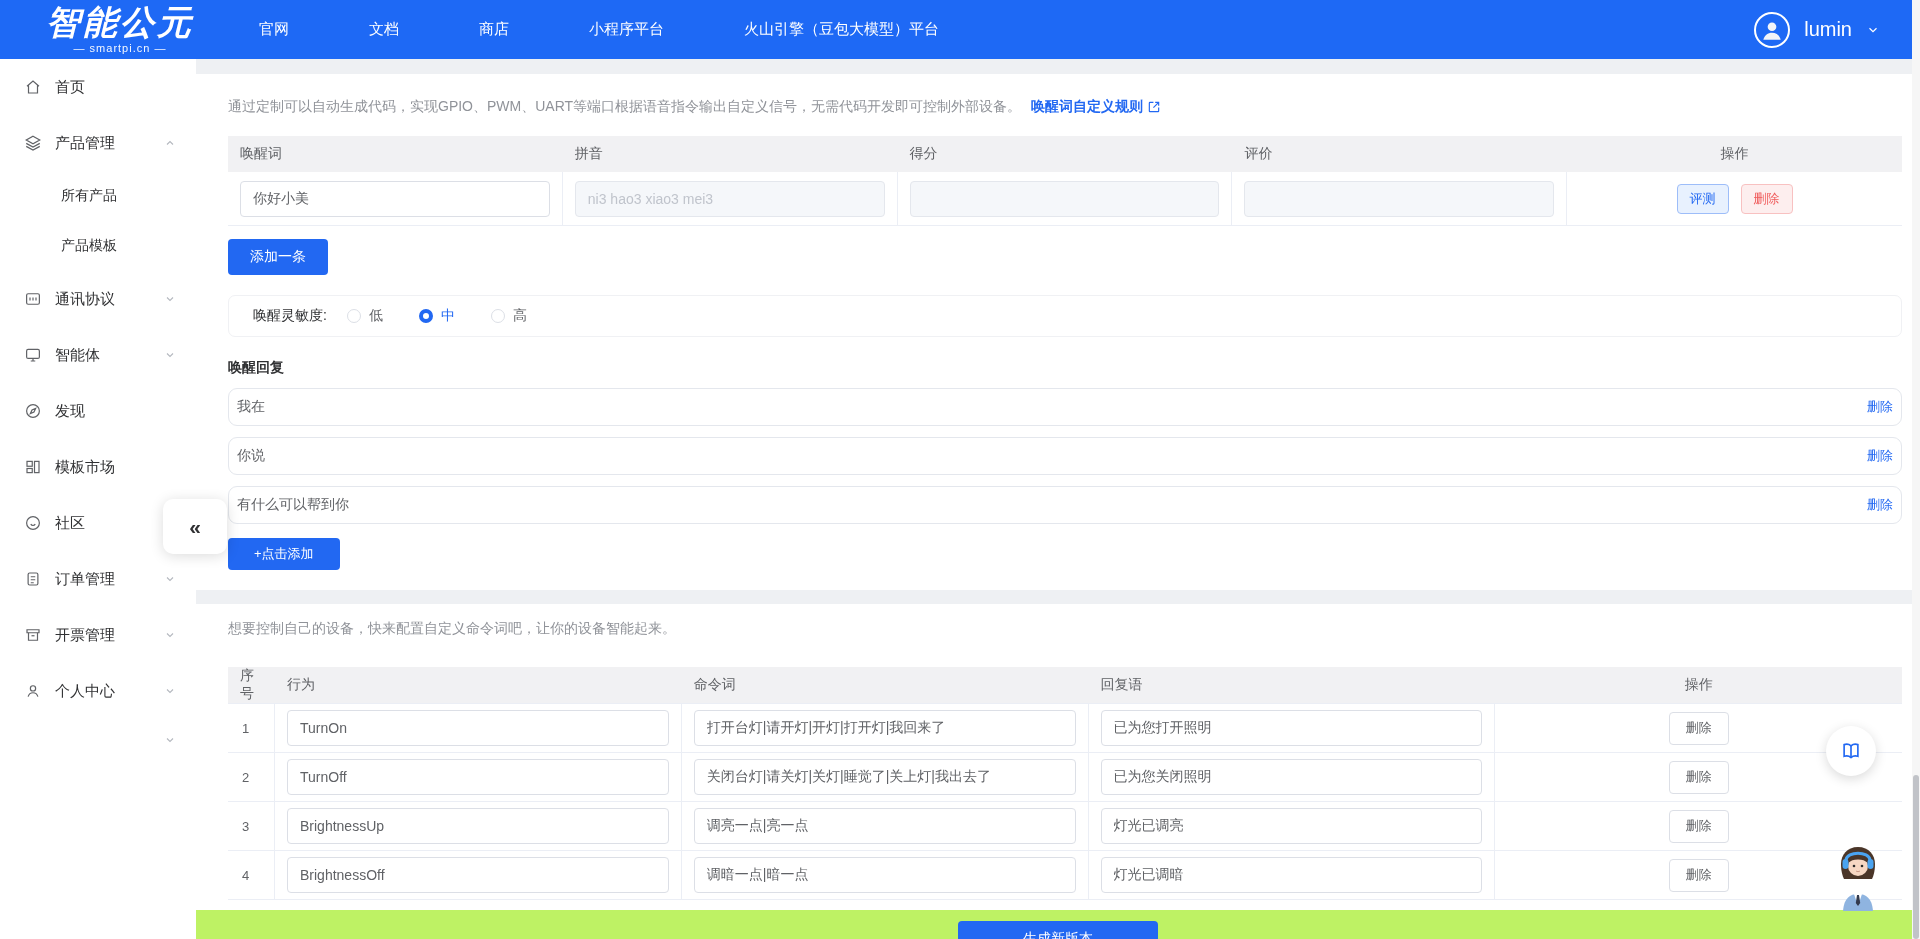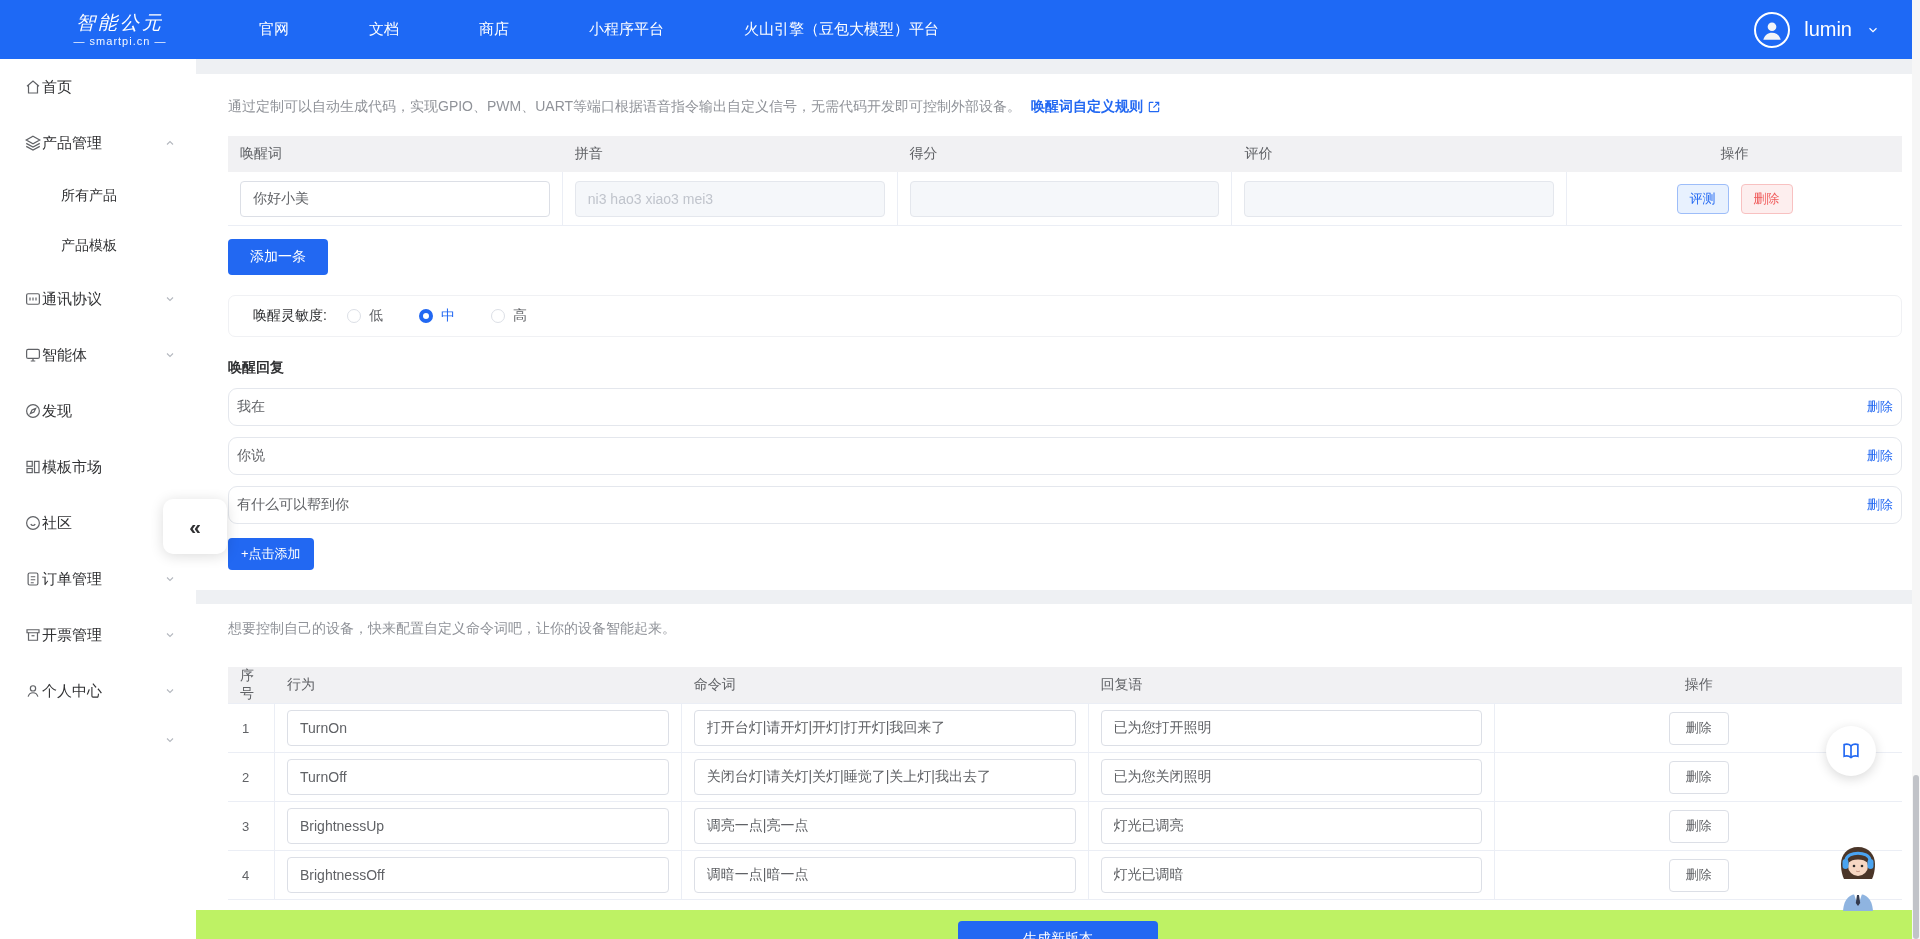--- a/index.html
+++ b/index.html
@@ -4,33 +4,33 @@
 <style>
   * { box-sizing: border-box; margin: 0; padding: 0; }
   html,body { width:1920px; height:939px; overflow:hidden; }
   body { font-family:"Liberation Sans","DejaVu Sans",sans-serif; background:#eef0f3; }
   .app { position:relative; width:1920px; height:939px; overflow:hidden; }
 
   
   .navbar { position:absolute; top:0; left:0; right:0; height:59px; background:#1e69f5;
             display:flex; align-items:center; color:#fff; z-index:30; }
   .logo { margin-left:45px; width:150px; text-align:center; cursor:pointer; }
-  .logo-title { font-size:19px; font-weight:normal; letter-spacing:3px; line-height:1; font-style:italic; }
+  .logo-title { font-size:34px; font-weight:bold; letter-spacing:3px; line-height:1; font-style:italic; }
   .logo-sub { font-size:11px; letter-spacing:1px; margin-top:3px; opacity:.95; }
   .nav-items { display:flex; gap:80px; margin-left:64px; }
   .nav-item { font-size:15px; color:#fff; cursor:pointer; white-space:nowrap; }
   .nav-right { margin-left:auto; margin-right:40px; display:flex; align-items:center; gap:14px; }
   .avatar { width:36px; height:36px; border:2px solid #fff; border-radius:50%;
             display:flex; align-items:center; justify-content:center; cursor:pointer; overflow:hidden; }
   .username { font-size:20px; cursor:pointer; }
 
   
   .sidebar { position:absolute; top:59px; left:0; bottom:0; width:196px; background:#fff; z-index:20; }
   .side-item { height:56px; display:flex; align-items:center; padding:0 20px 0 24px;
-               font-size:15px; color:#303133; cursor:pointer; }
+               font-size:15px; color:#303133; cursor:pointer; gap:13px; }
   .side-item .lbl { flex:0 0 auto; }
   .side-item .spacer { flex:1; }
   .side-sub { height:50px; display:flex; align-items:center; padding-left:61px;
               font-size:14px; color:#303133; cursor:pointer; }
   .sicon { color:#606266; display:flex; }
   .chev { color:#b4b8bf; display:flex; }
 
   
   .main { position:absolute; top:59px; left:196px; right:0; bottom:0; background:#eef0f3; }
   .card { margin-top:15px; height:836px; background:#fff; padding:24px 18px 0 32px; overflow:hidden; position:relative; }
@@ -49,21 +49,21 @@
   .wt-row > div:last-child { border-right:none; justify-content:center; gap:12px; }
 
   input.fld { width:100%; height:36px; border:1px solid #dcdfe6; border-radius:4px;
               padding:0 12px; font-size:14px; color:#606266; background:#fff; outline:none;
               font-family:inherit; }
   input.fld:disabled, input.fld.dis { background:#f5f7fa; border-color:#e4e7ed; color:#c0c4cc; cursor:not-allowed; }
   input.fld::placeholder { color:#c0c4cc; }
 
   .btn { border:none; border-radius:4px; cursor:pointer; font-family:inherit; }
   .btn-primary { background:#2268f2; color:#fff; font-size:14px; height:36px; padding:0 22px; }
-  .btn-primary.sm { height:32px; padding:0 13px; font-size:13px; }
+  .btn-primary.sm { height:32px; padding:0 26px; font-size:13px; }
   .btn-plain-blue { background:#e8f1fe; border:1px solid #9dbdf9; color:#2268f2; height:30px; padding:0 12px; font-size:13px; }
   .btn-plain-red  { background:#fdeeee; border:1px solid #f8c1c1; color:#f05b5b; height:30px; padding:0 12px; font-size:13px; }
   .btn-default { background:#fff; border:1px solid #dcdfe6; color:#606266; height:33px; padding:0 16px; font-size:13px; }
 
   .add-btn { margin-top:13px; }
 
   
   .sense { margin-top:20px; border:1px solid #f0f1f4; border-radius:7px; height:42px;
            display:flex; align-items:center; padding:0 24px; gap:14px; }
   .sense-label { font-size:14px; color:#303133; margin-right:6px; }

